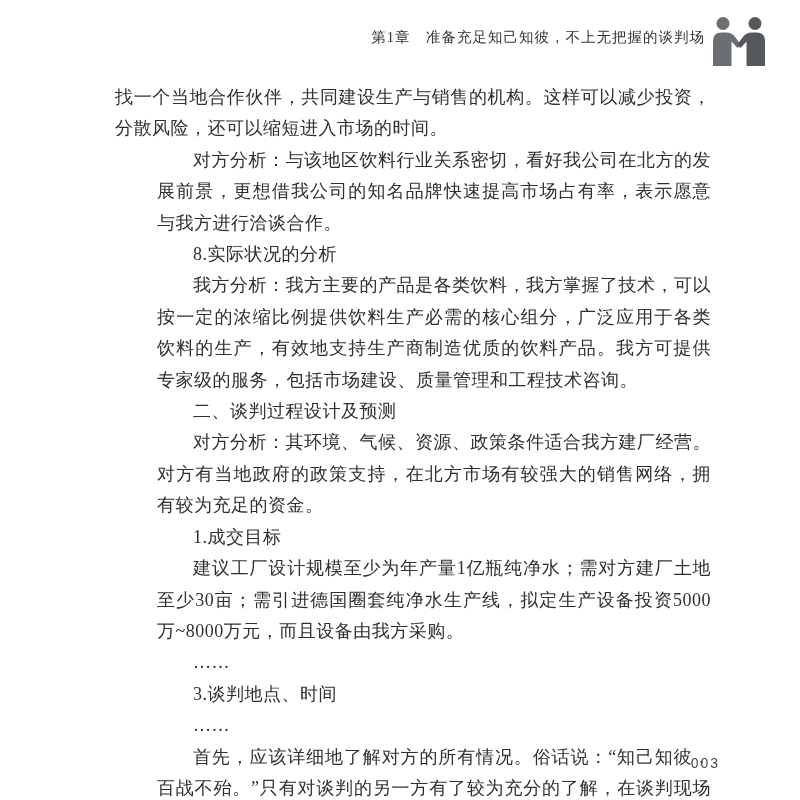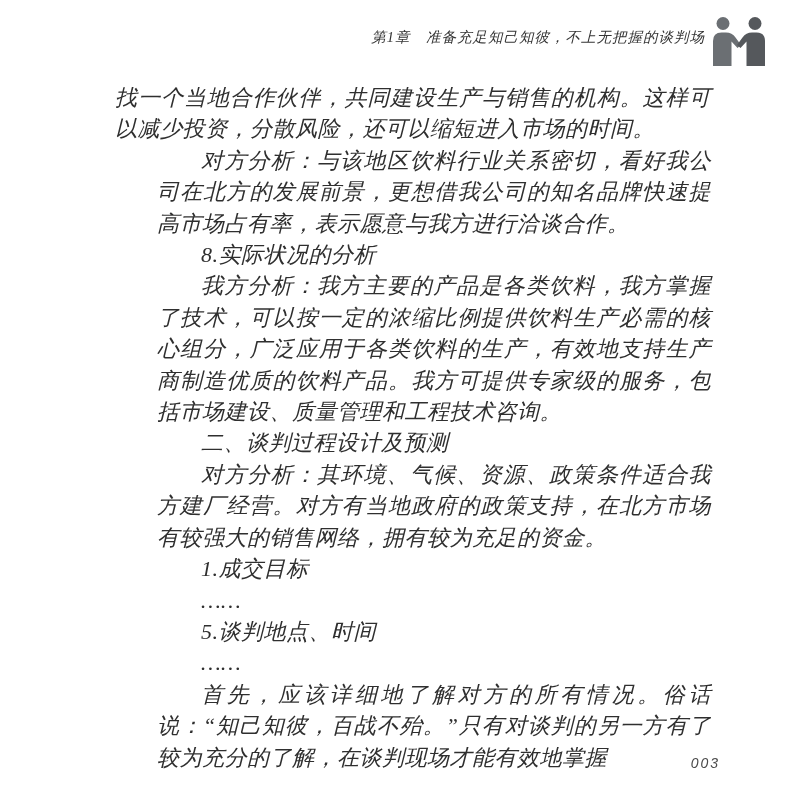--- a/index.html
+++ b/index.html
@@ -3,21 +3,20 @@
 <meta charset="utf-8">
 <style>
   * { margin: 0; padding: 0; box-sizing: border-box; }
   html, body { width: 800px; height: 800px; background: #ffffff; overflow: hidden; }
   .page {
     position: relative;
     width: 800px; height: 800px;
     background: #ffffff;
     font-family: "Liberation Serif", "DejaVu Serif", serif;
     color: #2f2f2f;
-    font-style: italic;
   }
   .page-header {
     position: absolute;
     top: 28px; left: 115px; width: 590px;
     display: flex; justify-content: flex-end; align-items: center;
   }
   .chapter-title {
     font-size: 14.5px;
     color: #333333;
     letter-spacing: 1px;
@@ -27,21 +26,21 @@
     position: absolute;
     top: 16px; right: 30px;
     width: 62px; height: 50px;
   }
   .page-body {
     position: absolute;
     top: 82px; left: 115px; width: 596px;
     text-align: justify;
   }
   .para {
-    font-size: 22px;
+    font-size: 18px;
     line-height: 31.4px;
     letter-spacing: 0.5px;
     color: #2f2f2f;
   }
   .para.indent { text-indent: 2em; margin-left: 42px; }
   .page-footer {
     position: absolute;
     right: 80px; bottom: 28px; margin-top: 16px;
   }
   .page-number {
@@ -72,22 +71,23 @@
   </div>
 
   <main class="page-body" id="paragraphs">
       <p class="para">找一个当地合作伙伴，共同建设生产与销售的机构。这样可以减少投资，分散风险，还可以缩短进入市场的时间。</p>
       <p class="para indent">对方分析：与该地区饮料行业关系密切，看好我公司在北方的发展前景，更想借我公司的知名品牌快速提高市场占有率，表示愿意与我方进行洽谈合作。</p>
       <p class="para indent">8.实际状况的分析</p>
       <p class="para indent">我方分析：我方主要的产品是各类饮料，我方掌握了技术，可以按一定的浓缩比例提供饮料生产必需的核心组分，广泛应用于各类饮料的生产，有效地支持生产商制造优质的饮料产品。我方可提供专家级的服务，包括市场建设、质量管理和工程技术咨询。</p>
       <p class="para indent">二、谈判过程设计及预测</p>
       <p class="para indent">对方分析：其环境、气候、资源、政策条件适合我方建厂经营。对方有当地政府的政策支持，在北方市场有较强大的销售网络，拥有较为充足的资金。</p>
       <p class="para indent">1.成交目标</p>
+      <p class="para indent">建议工厂设计规模至少为年产量1亿瓶纯净水；需对方建厂土地至少30亩；需引进德国圈套纯净水生产线，拟定生产设备投资5000万~8000万元，而且设备由我方采购。</p>
       <p class="para indent">……</p>
-      <p class="para indent">5.谈判地点、时间</p>
+      <p class="para indent">3.谈判地点、时间</p>
       <p class="para indent">……</p>
       <p class="para indent">首先，应该详细地了解对方的所有情况。俗话说：“知己知彼，百战不殆。”只有对谈判的另一方有了较为充分的了解，在谈判现场才能有效地掌握</p>
     </main>
 
   <footer class="page-footer">
     <span class="page-number">003</span>
   </footer>
 
 </div>
 

